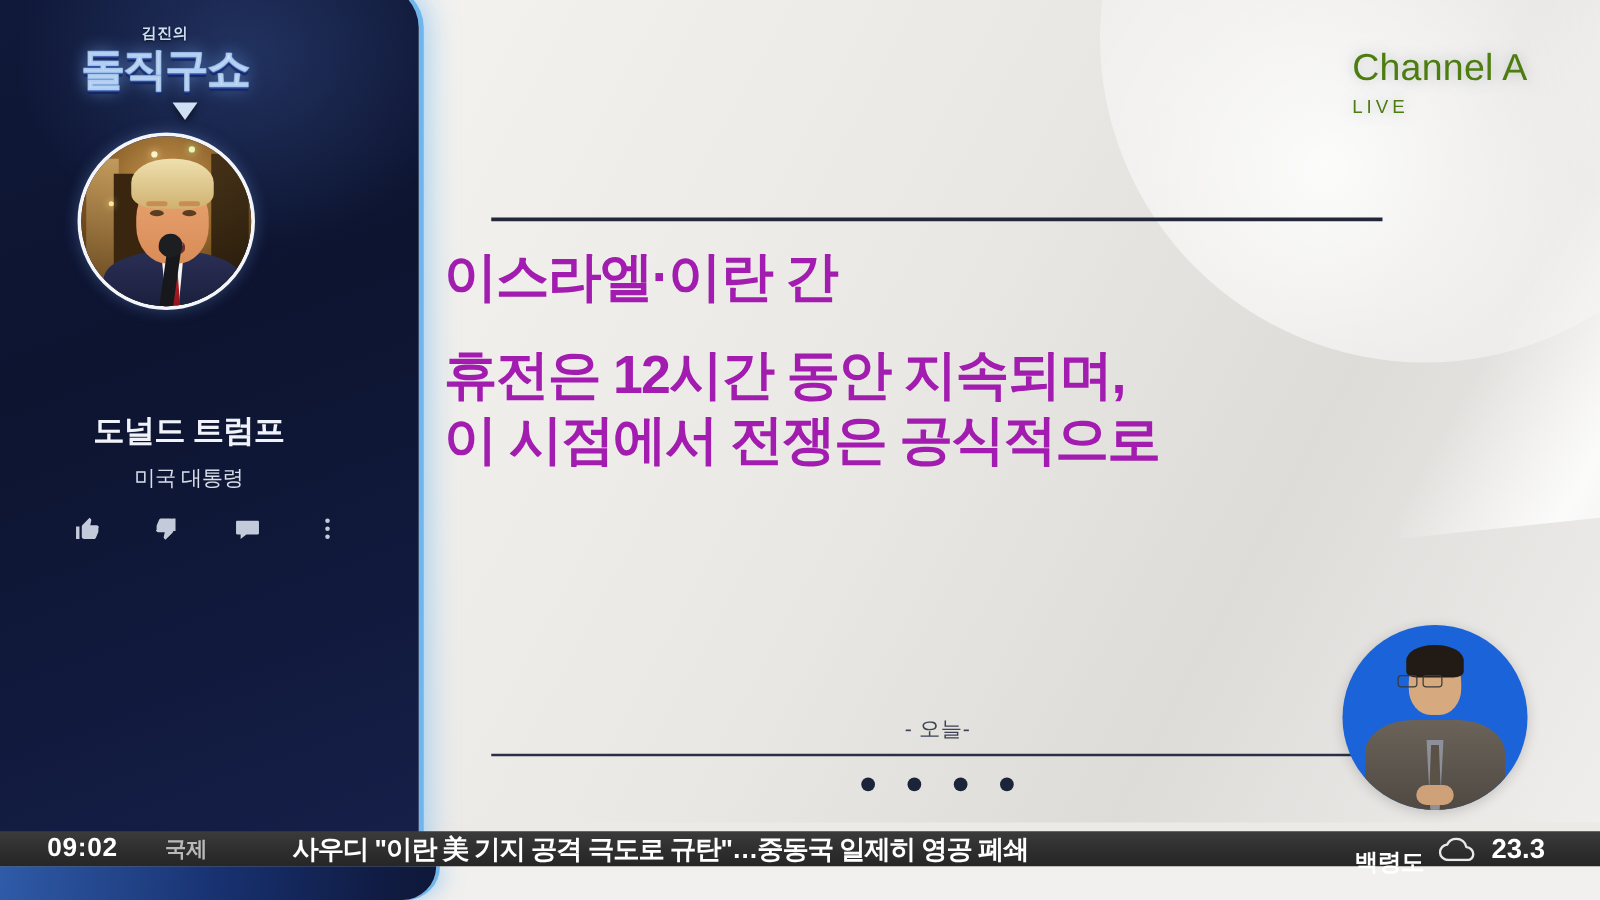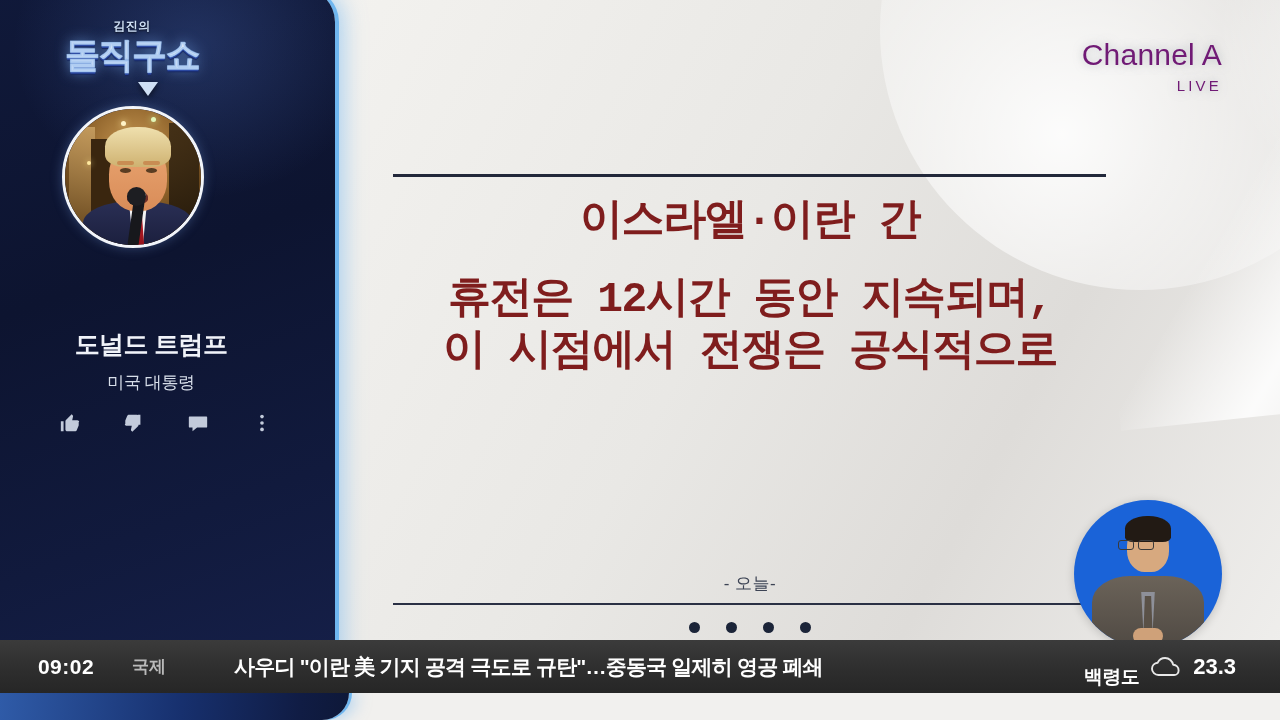--- a/index.html
+++ b/index.html
@@ -15,35 +15,35 @@
       radial-gradient(ellipse 420px 330px at 1150px 30px, rgba(255,255,255,.95) 0%, rgba(255,255,255,0) 62%),
       linear-gradient(118deg, #f3f2ef 0%, #e9e8e5 42%, #dedcd9 70%, #efeeec 100%);
   }
   #diag-sheen { position:absolute; left:760px; top:-160px; width:620px; height:560px;
     background:linear-gradient(126deg, rgba(255,255,255,0) 38%, rgba(255,255,255,.85) 52%, rgba(255,255,255,0) 66%);
     transform:rotate(-6deg); pointer-events:none; }
   #soft-corner { position:absolute; right:-120px; top:-230px; width:520px; height:520px;
     border-radius:50%; background:radial-gradient(circle at 35% 70%, rgba(255,255,255,.9), rgba(255,255,255,0) 70%); }
 
   
-  #brand { position:absolute; right:58px; top:40px; text-align:right; z-index:6;
-    color:#701a75; text-shadow:0 0 10px rgba(140,150,160,.55); }
+  #brand { position:absolute; right:58px; top:40px; text-align:left; z-index:6;
+    color:#4d7c0f; text-shadow:0 0 10px rgba(140,150,160,.55); }
   #brand .bname { font-size:30px; font-weight:400; letter-spacing:.2px; line-height:1; }
   #brand .blive { font-size:15px; letter-spacing:3.2px; margin-top:7px; font-weight:400; }
 
   
   #headline { position:absolute; left:355px; top:86px; width:790px; text-align:center;
     font-size:47px; font-weight:800; color:#141e33; letter-spacing:-1.2px;
     text-shadow:0 1px 0 rgba(255,255,255,.5); z-index:5; }
   #headline-rule { position:absolute; left:393px; top:174px; width:713px; height:3px;
     background:#22283a; z-index:5; }
 
   
-  #quote { position:absolute; left:355px; top:196px; width:790px; text-align:center;
-    color:#7f1d1d; z-index:5;font-family:Liberation Mono, monospace; }
+  #quote { position:absolute; left:355px; top:196px; width:790px; 
+    color:#a21caf; z-index:5; }
   .qpara { font-weight:700; letter-spacing:-1.4px; }
   #qpara1 { font-size:43px; line-height:52px; }
   #qpara2 { font-size:43px; line-height:52px; margin-top:26px; }
   .qline { display:block; }
 
   #attrib { position:absolute; left:355px; top:572px; width:790px; text-align:center;
     font-size:17px; color:#3c4354; letter-spacing:.5px; font-weight:400; z-index:5; }
   #quote-rule { position:absolute; left:393px; top:603px; width:713px; height:2px;
     background:#2a3044; z-index:5; }
   #dots { position:absolute; left:355px; top:622px; width:790px; display:flex;
@@ -144,21 +144,21 @@
     width:112px; height:78px; border-radius:34% 34% 0 0;
     background:linear-gradient(180deg,#6b6359,#4d4741); }
   #anchor .a-shirt { position:absolute; left:50%; bottom:-6px; transform:translateX(-50%);
     width:34px; height:62px; background:#8e9099; clip-path:polygon(30% 0,70% 0,60% 100%,40% 100%); }
   #anchor .a-tie { position:absolute; left:50%; bottom:4px; transform:translateX(-50%);
     width:12px; height:48px; background:#5a5147; clip-path:polygon(24% 0,76% 0,92% 100%,8% 100%); }
   #anchor .a-hands { position:absolute; left:50%; bottom:4px; transform:translateX(-50%);
     width:30px; height:16px; border-radius:8px; background:#cfa179; }
 
   
-  #ticker { position:absolute; left:0; bottom:27px; width:1280px; height:53px;
+  #ticker { position:absolute; left:0; bottom:27px; width:1280px; height:28px;
     background:linear-gradient(180deg,#3b3b3b 0%,#2e2e2e 55%,#262626 100%); z-index:12;
     display:flex; align-items:center; color:#fff; }
   #tk-time { width:132px; text-align:center; font-size:21px; font-weight:700;
     letter-spacing:.5px; }
   #tk-cat { width:96px; text-align:left; font-size:17px; font-weight:700; color:#b9b9b9; }
   #tk-head { flex:1; font-size:21px; font-weight:700; letter-spacing:-.8px;
     padding-left:6px; white-space:nowrap; overflow:hidden; }
   #tk-weather { display:flex; align-items:center; gap:12px; padding-right:44px; }
   #tk-wname { font-size:19px; font-weight:700; letter-spacing:-.5px;margin-top:21px; }
   #tk-wtemp { font-size:22px; font-weight:700; }

